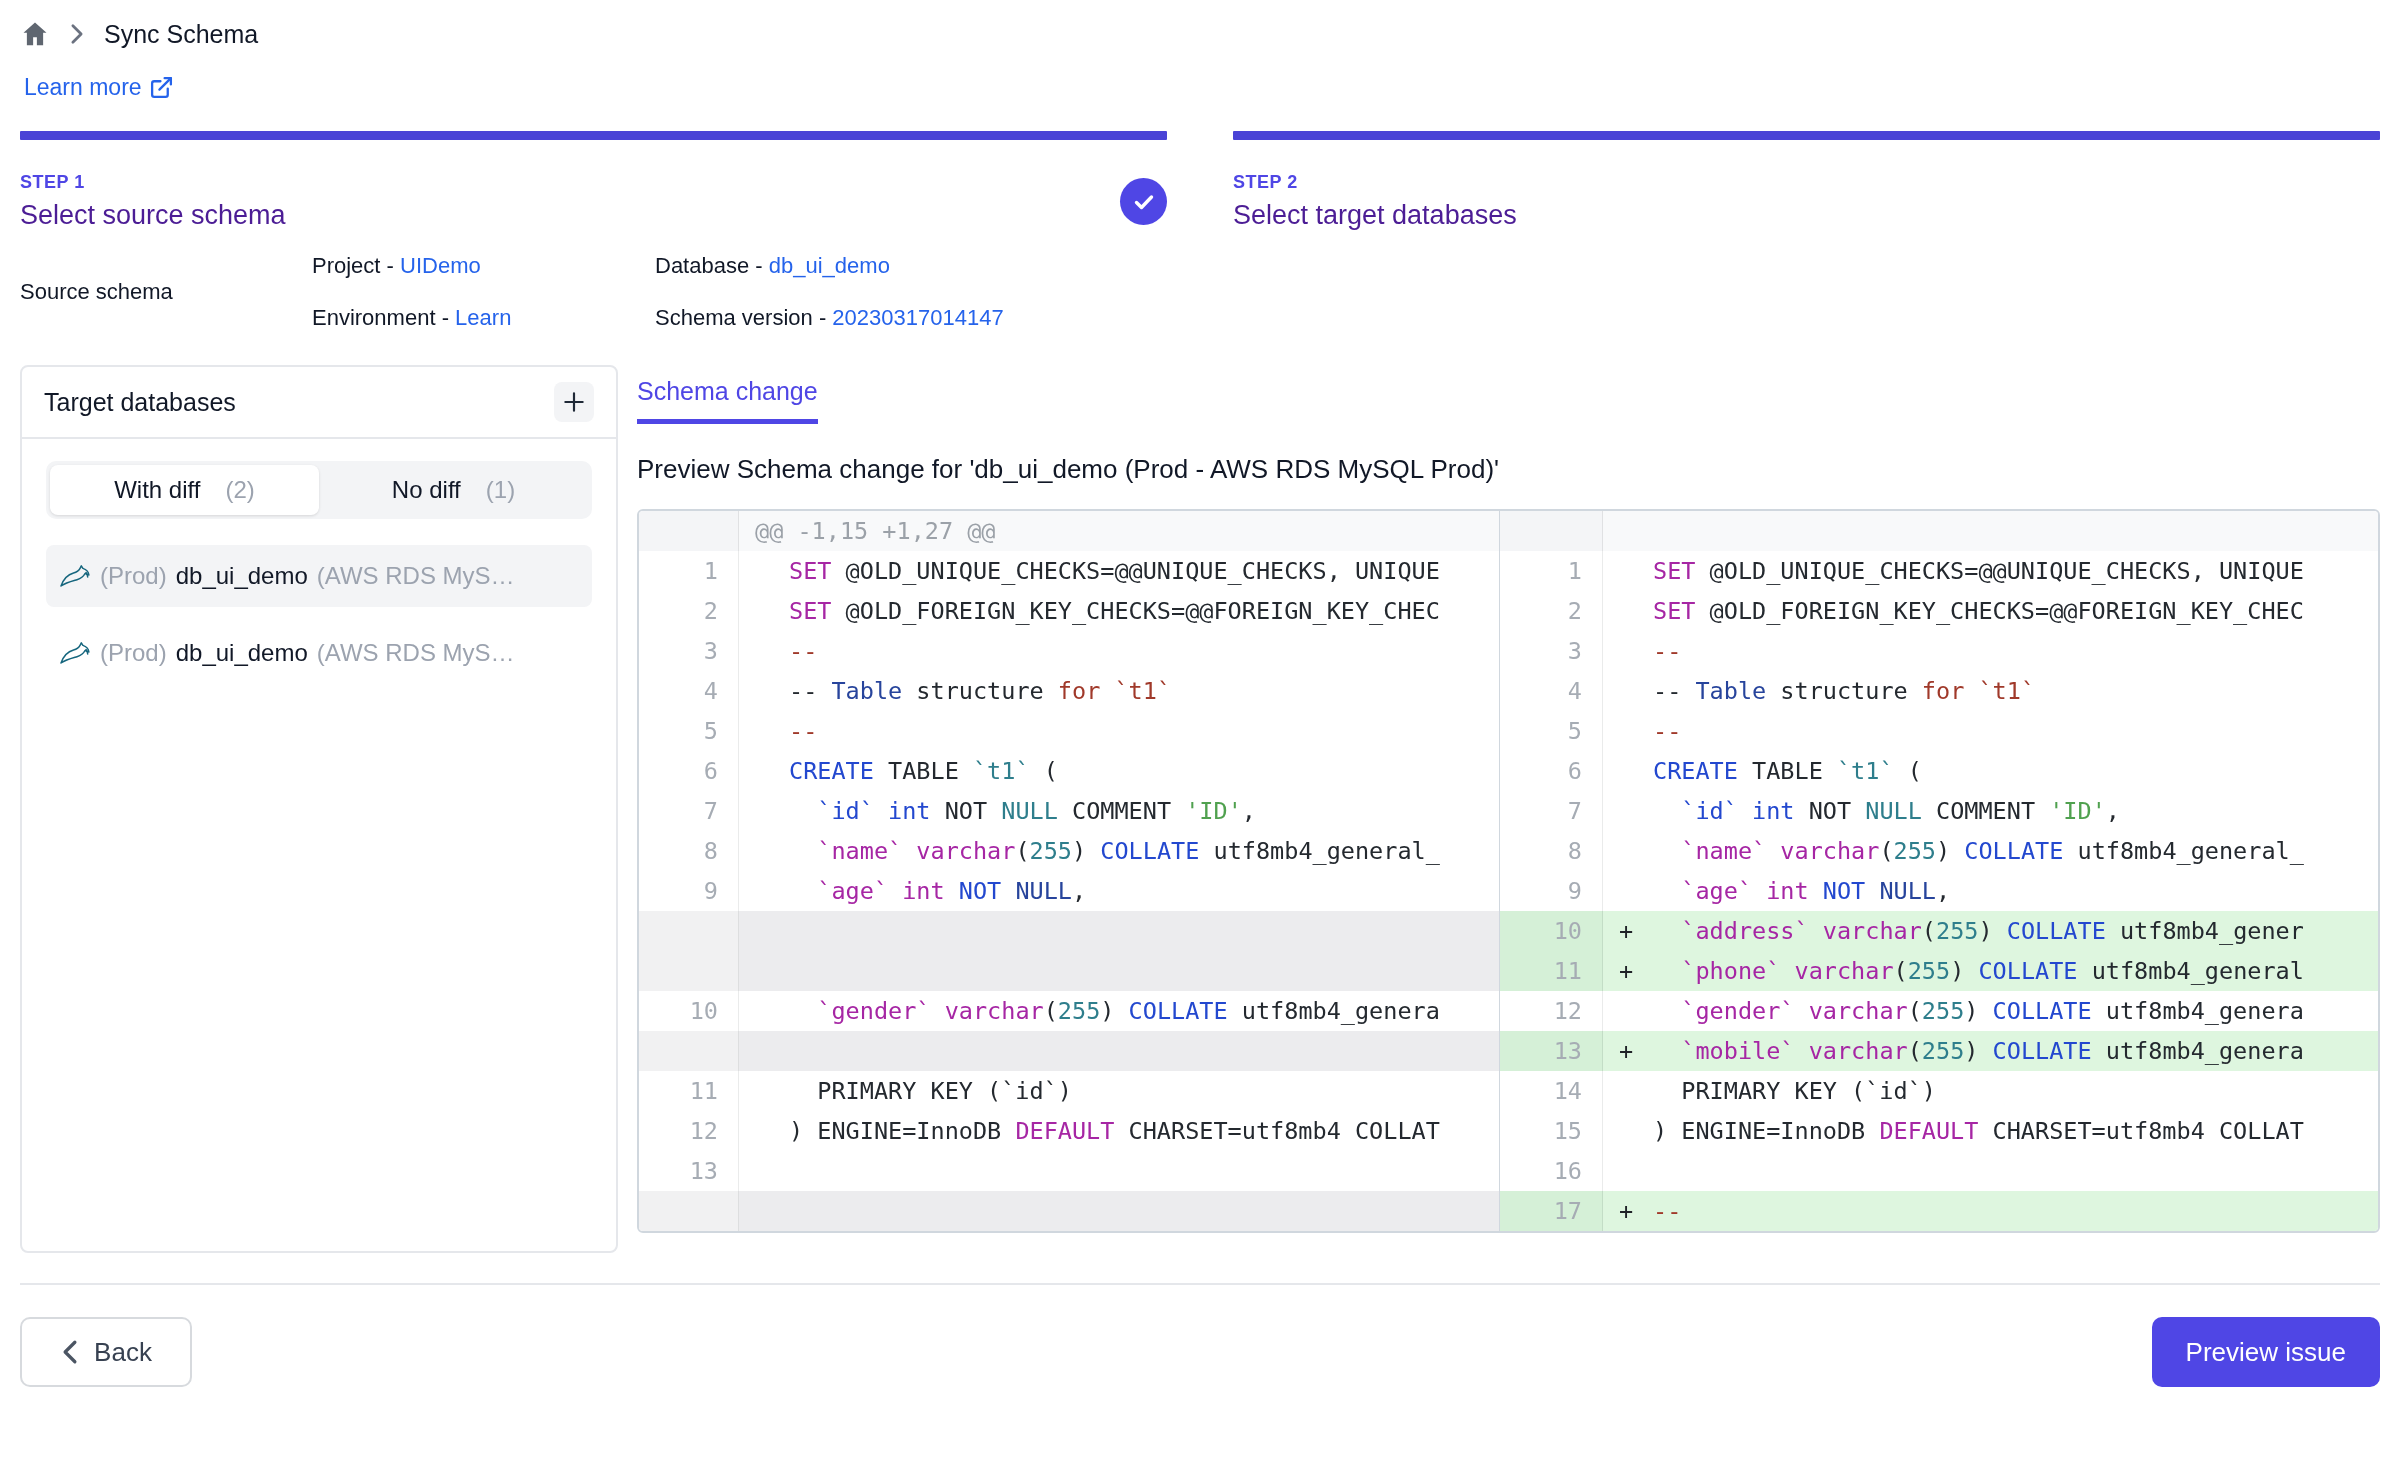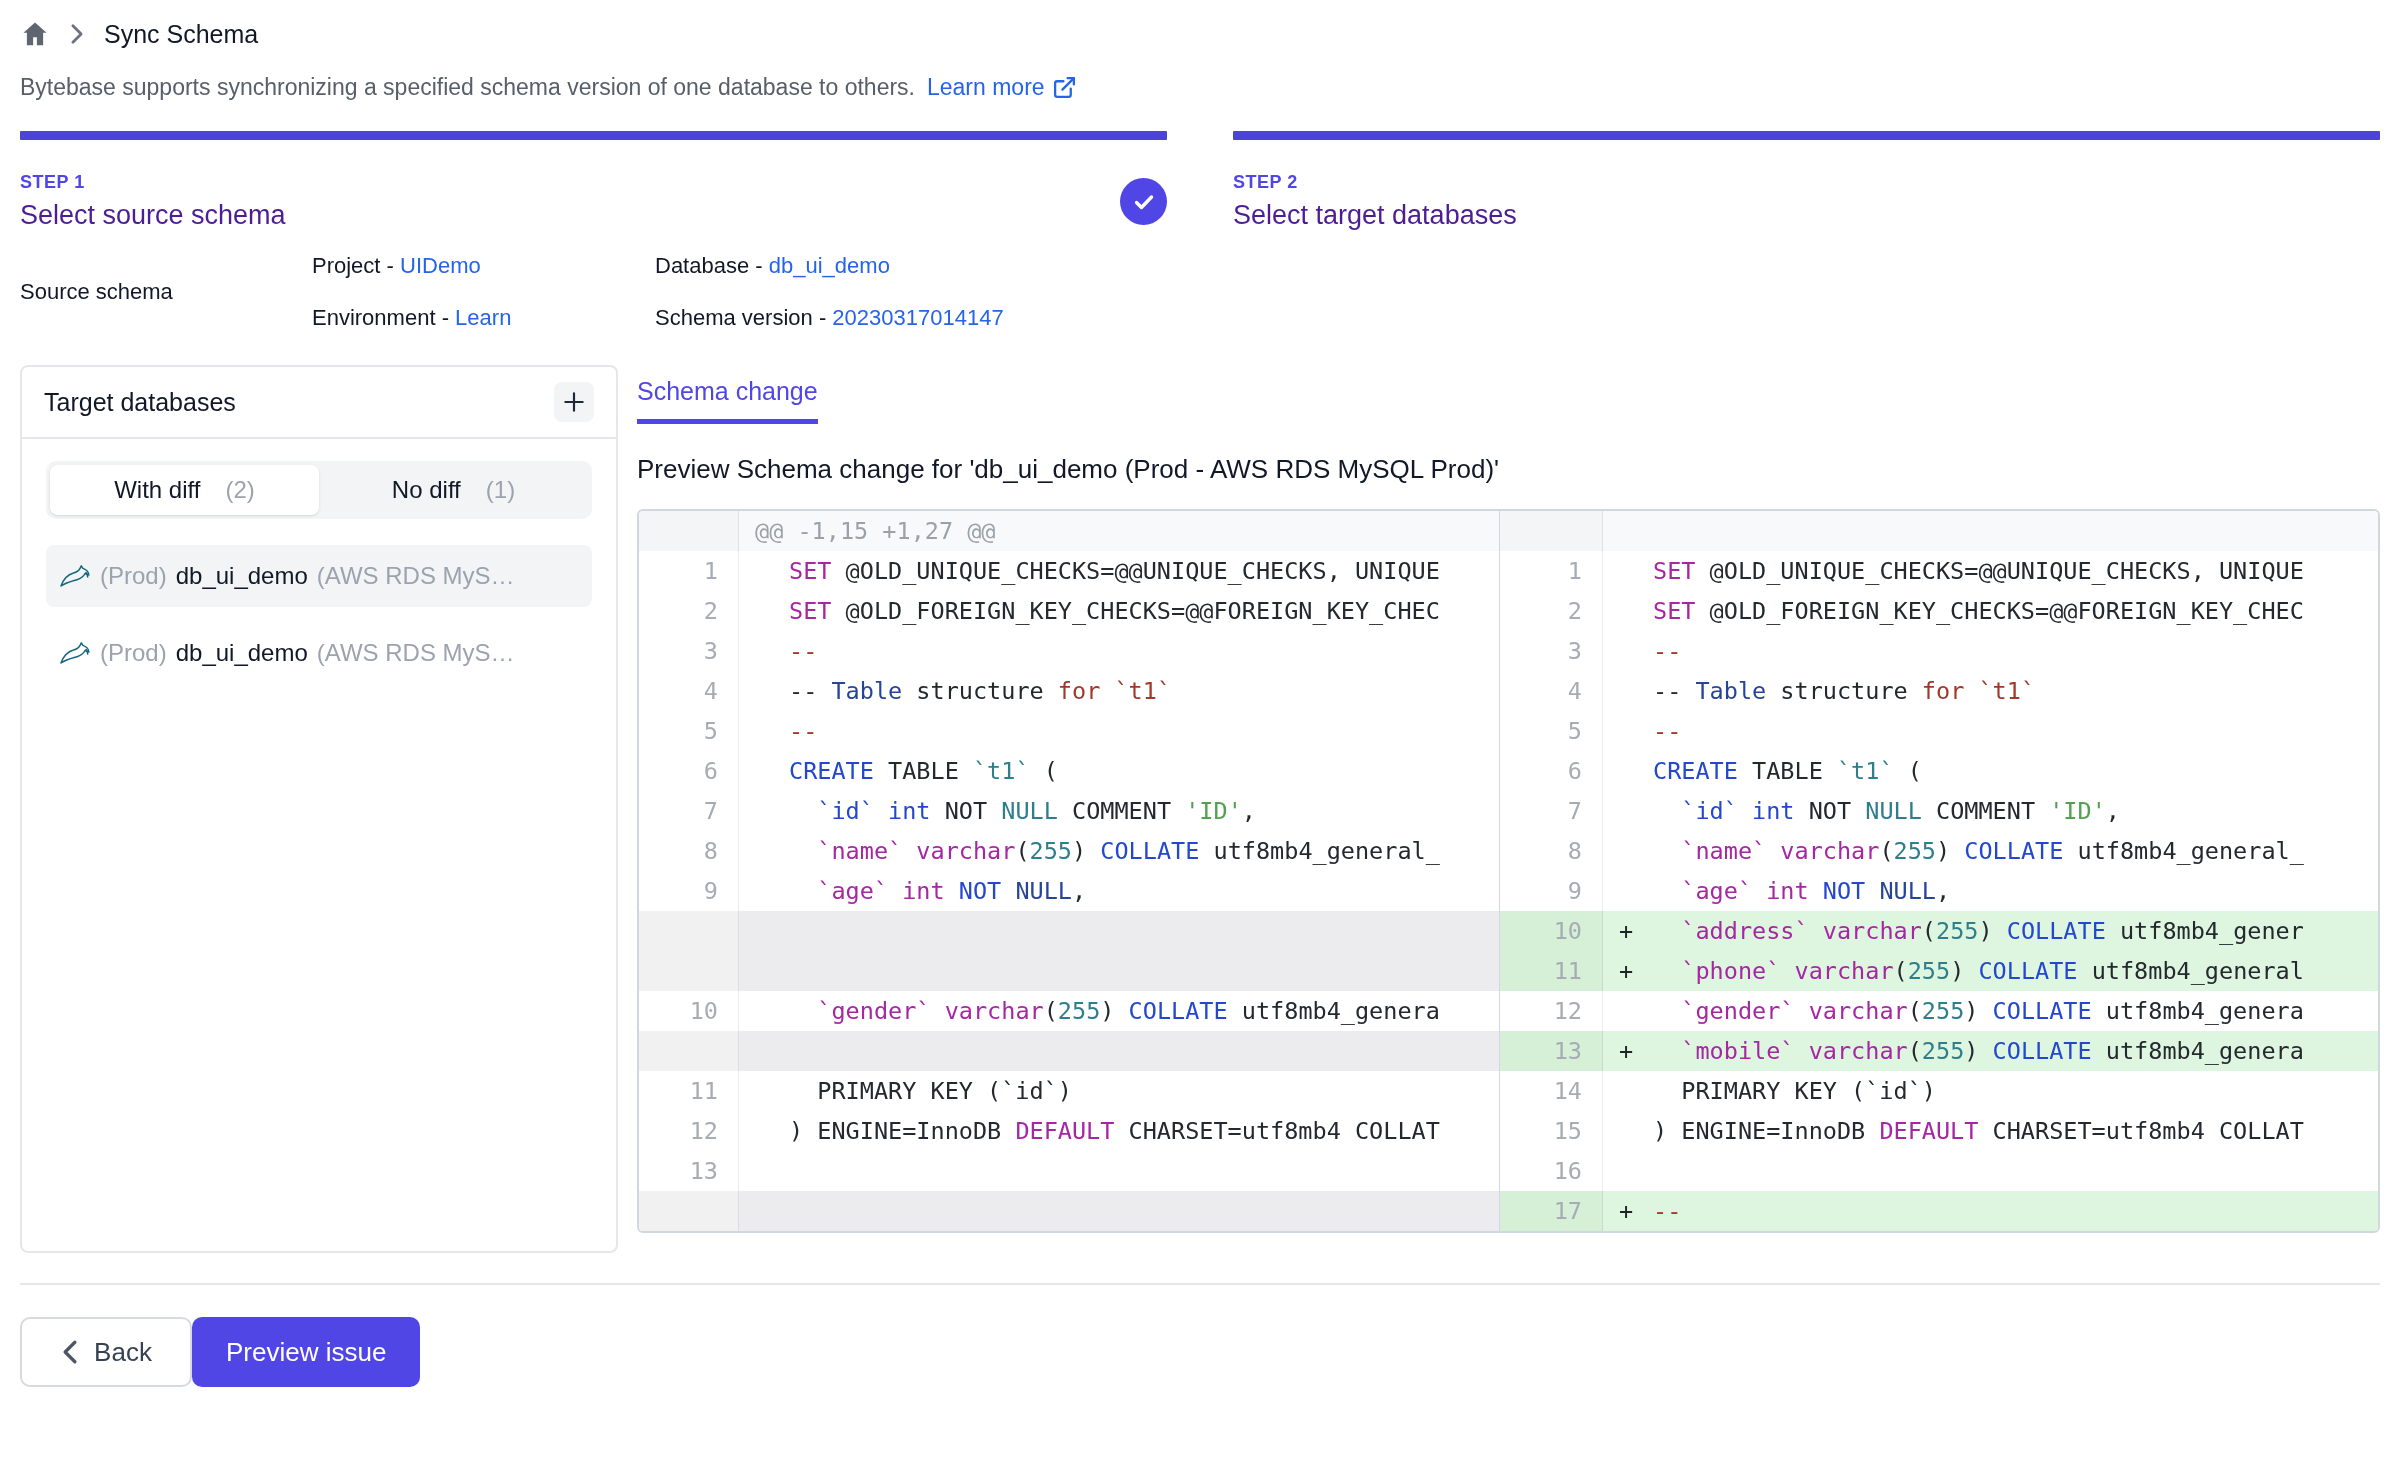--- a/index.html
+++ b/index.html
@@ -78,21 +78,21 @@
   .bg-n { background:#fff; }
   .bg-h { background:#f4f5f7; }
   .bg-hc { background:#f8f9fa; color:#9ba1a8; }
   .bg-f { background:#f1f1f2; }
   .bg-fc { background:#ececee; }
   .bg-a { background:#d5f0d7; }
   .bg-ac { background:#def6df; }
 
   
   .footer-divider { margin-top:30px; border-top:2px solid #e5e7eb; }
-  .footer { margin-top:32px; display:flex; justify-content:flex-start; }
+  .footer { margin-top:32px; display:flex; justify-content:space-between; }
   .btn-back { height:70px; width:172px; border:2px solid #d7dade; border-radius:10px; background:#fff;
               font-size:26px; color:#374151; display:flex; align-items:center; justify-content:center;
               gap:14px; cursor:pointer; font-family:inherit; }
   .btn-primary { height:70px; padding:0 34px; border:none; border-radius:10px; background:#4f46e5;
                  color:#fff; font-size:26px; font-weight:500; cursor:pointer; font-family:inherit; }
 </style>
 </head>
 <body>
 
 <div class="page">
@@ -105,21 +105,20 @@
     </span>
     <span class="bc-sep">
       <svg width="18" height="22" viewBox="0 0 10 16">
           <path d="M2 2l6 6-6 6" fill="none" stroke="#6b7280" stroke-width="2" stroke-linecap="round" stroke-linejoin="round"></path>
         </svg>
     </span>
     <span class="bc-current">Sync Schema</span>
   </div>
 
   <div class="description">
-    <span>Bytebase supports synchronizing a specified schema version of one database to others.</span>
     <span class="learn-more">
       <span>Learn more</span>
       <svg width="25" height="25" viewBox="0 0 24 24" fill="none" stroke="#2563eb" stroke-width="2.2" stroke-linecap="round" stroke-linejoin="round">
           <path d="M18 13v6a2 2 0 0 1-2 2H5a2 2 0 0 1-2-2V8a2 2 0 0 1 2-2h6"></path>
           <path d="M15 3h6v6"></path>
           <path d="M10 14 21 3"></path>
         </svg>
     </span>
   </div>
 

